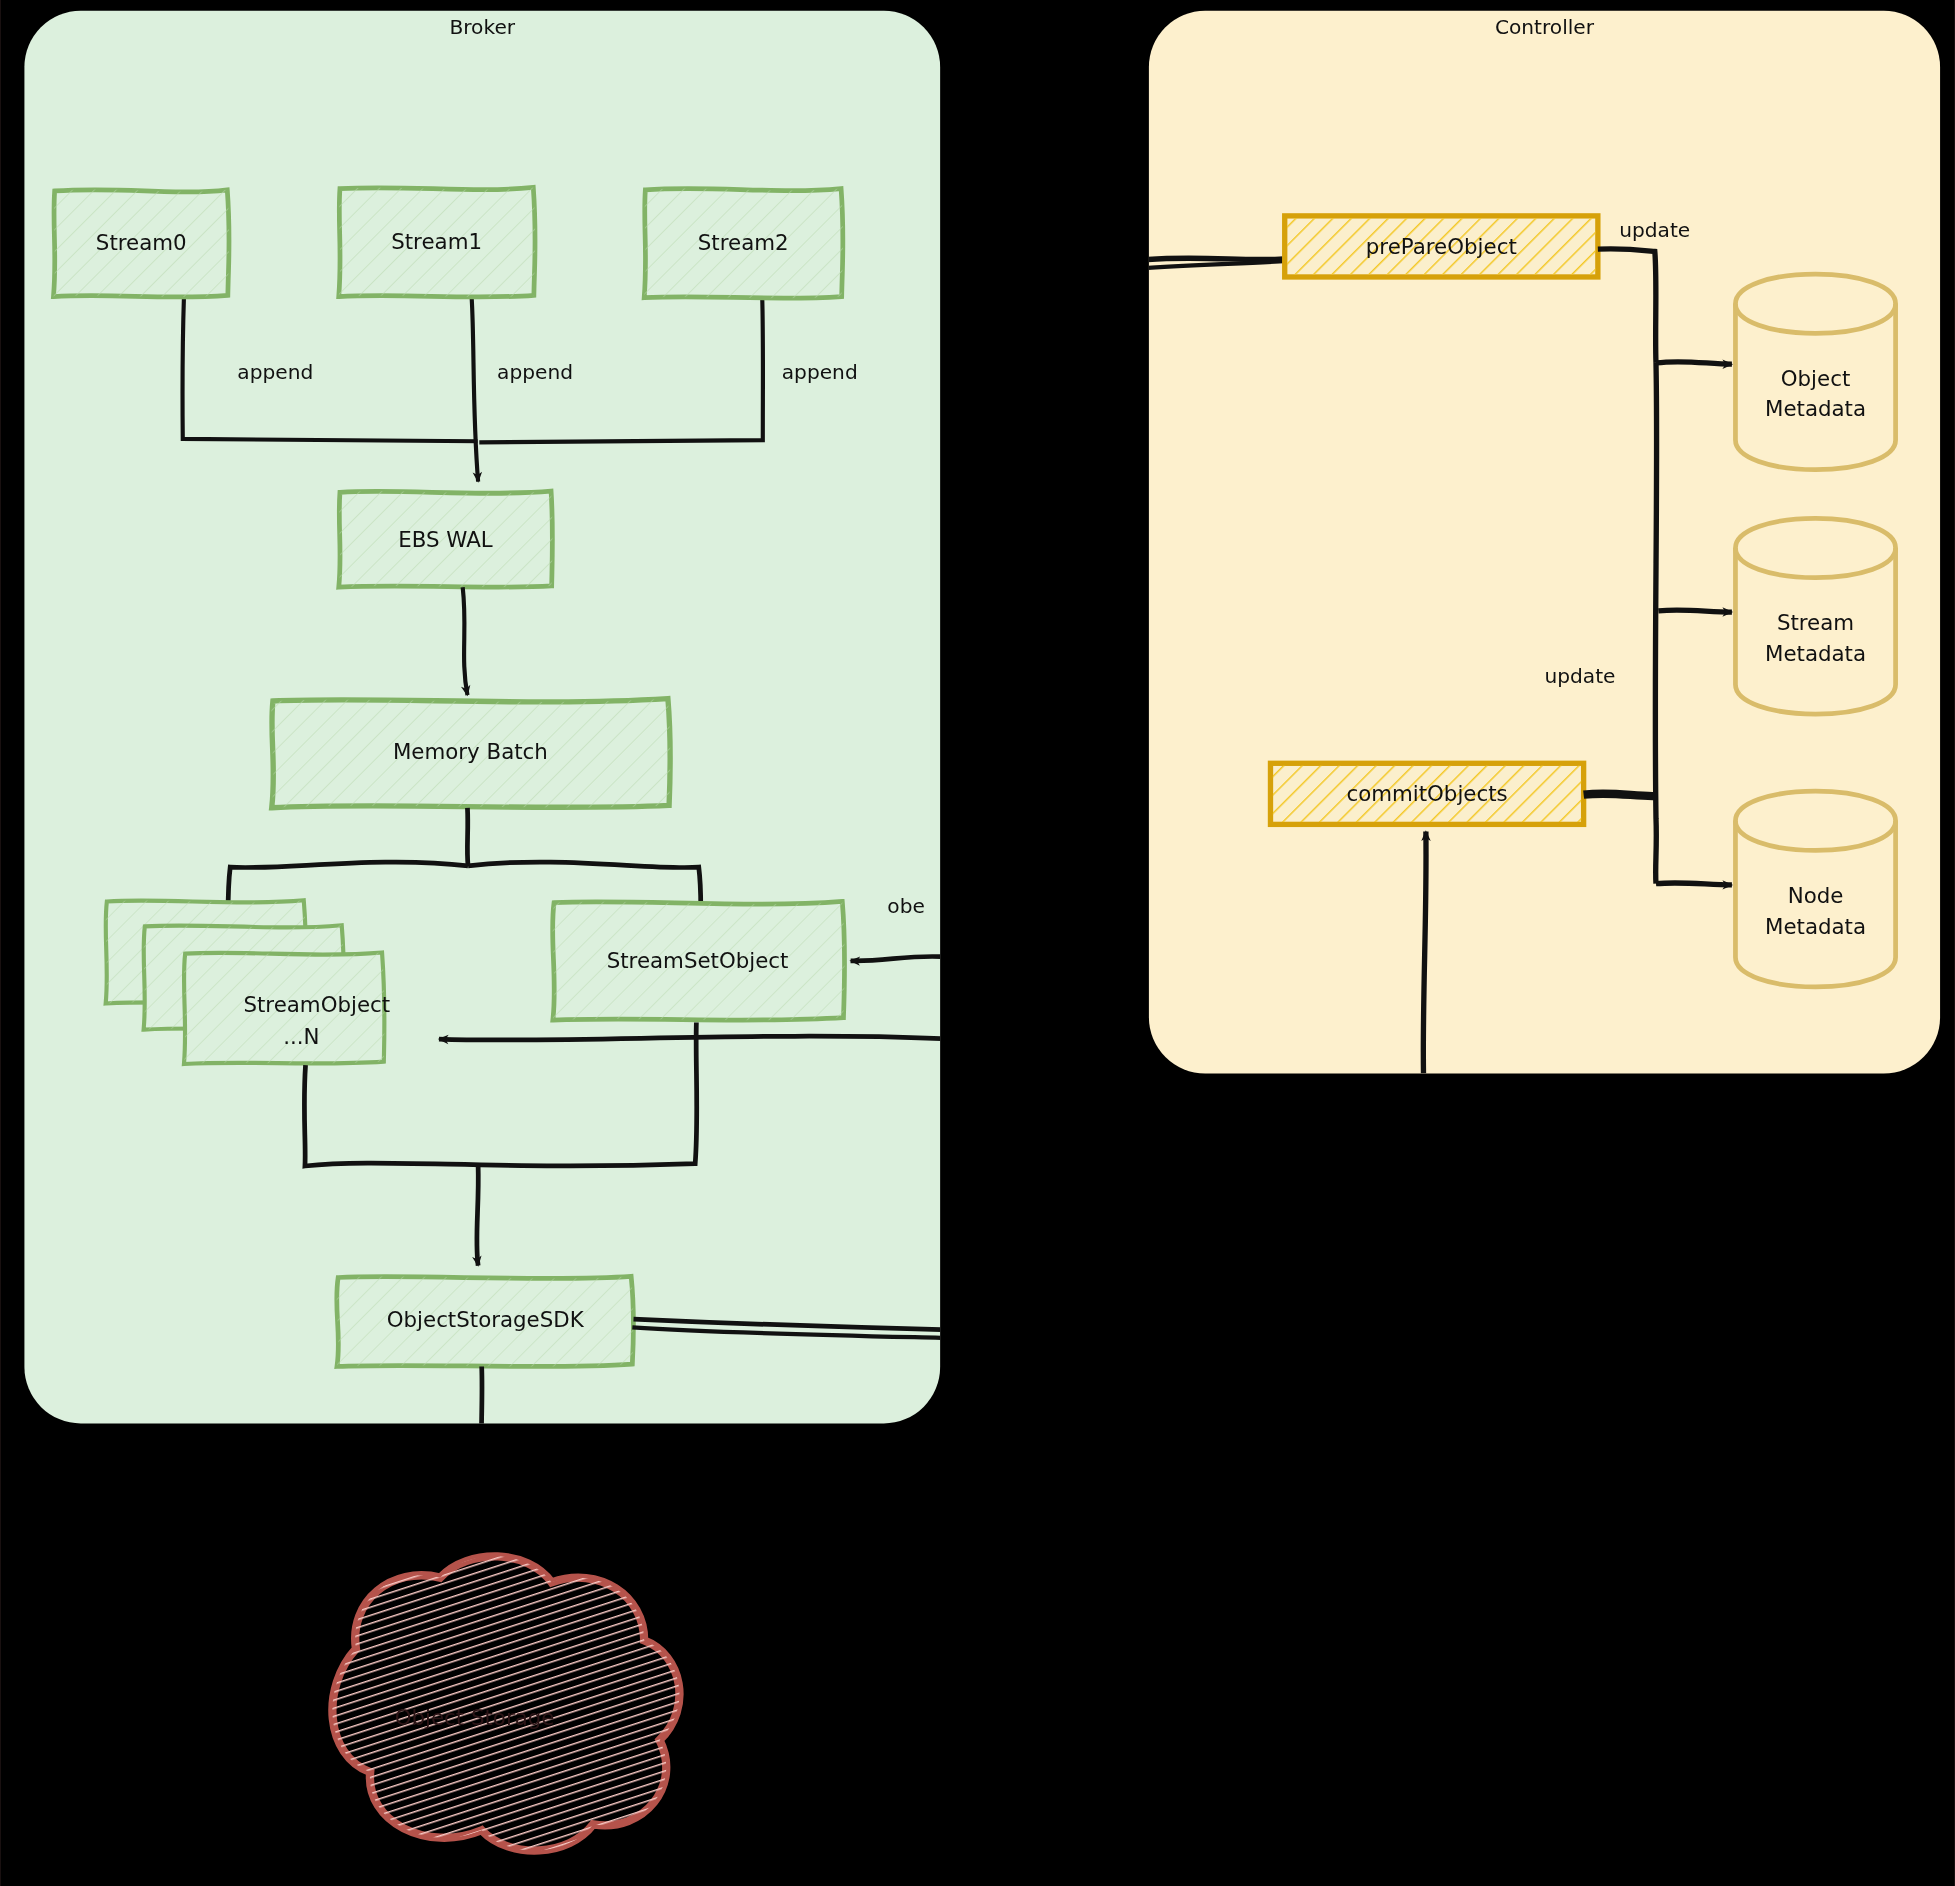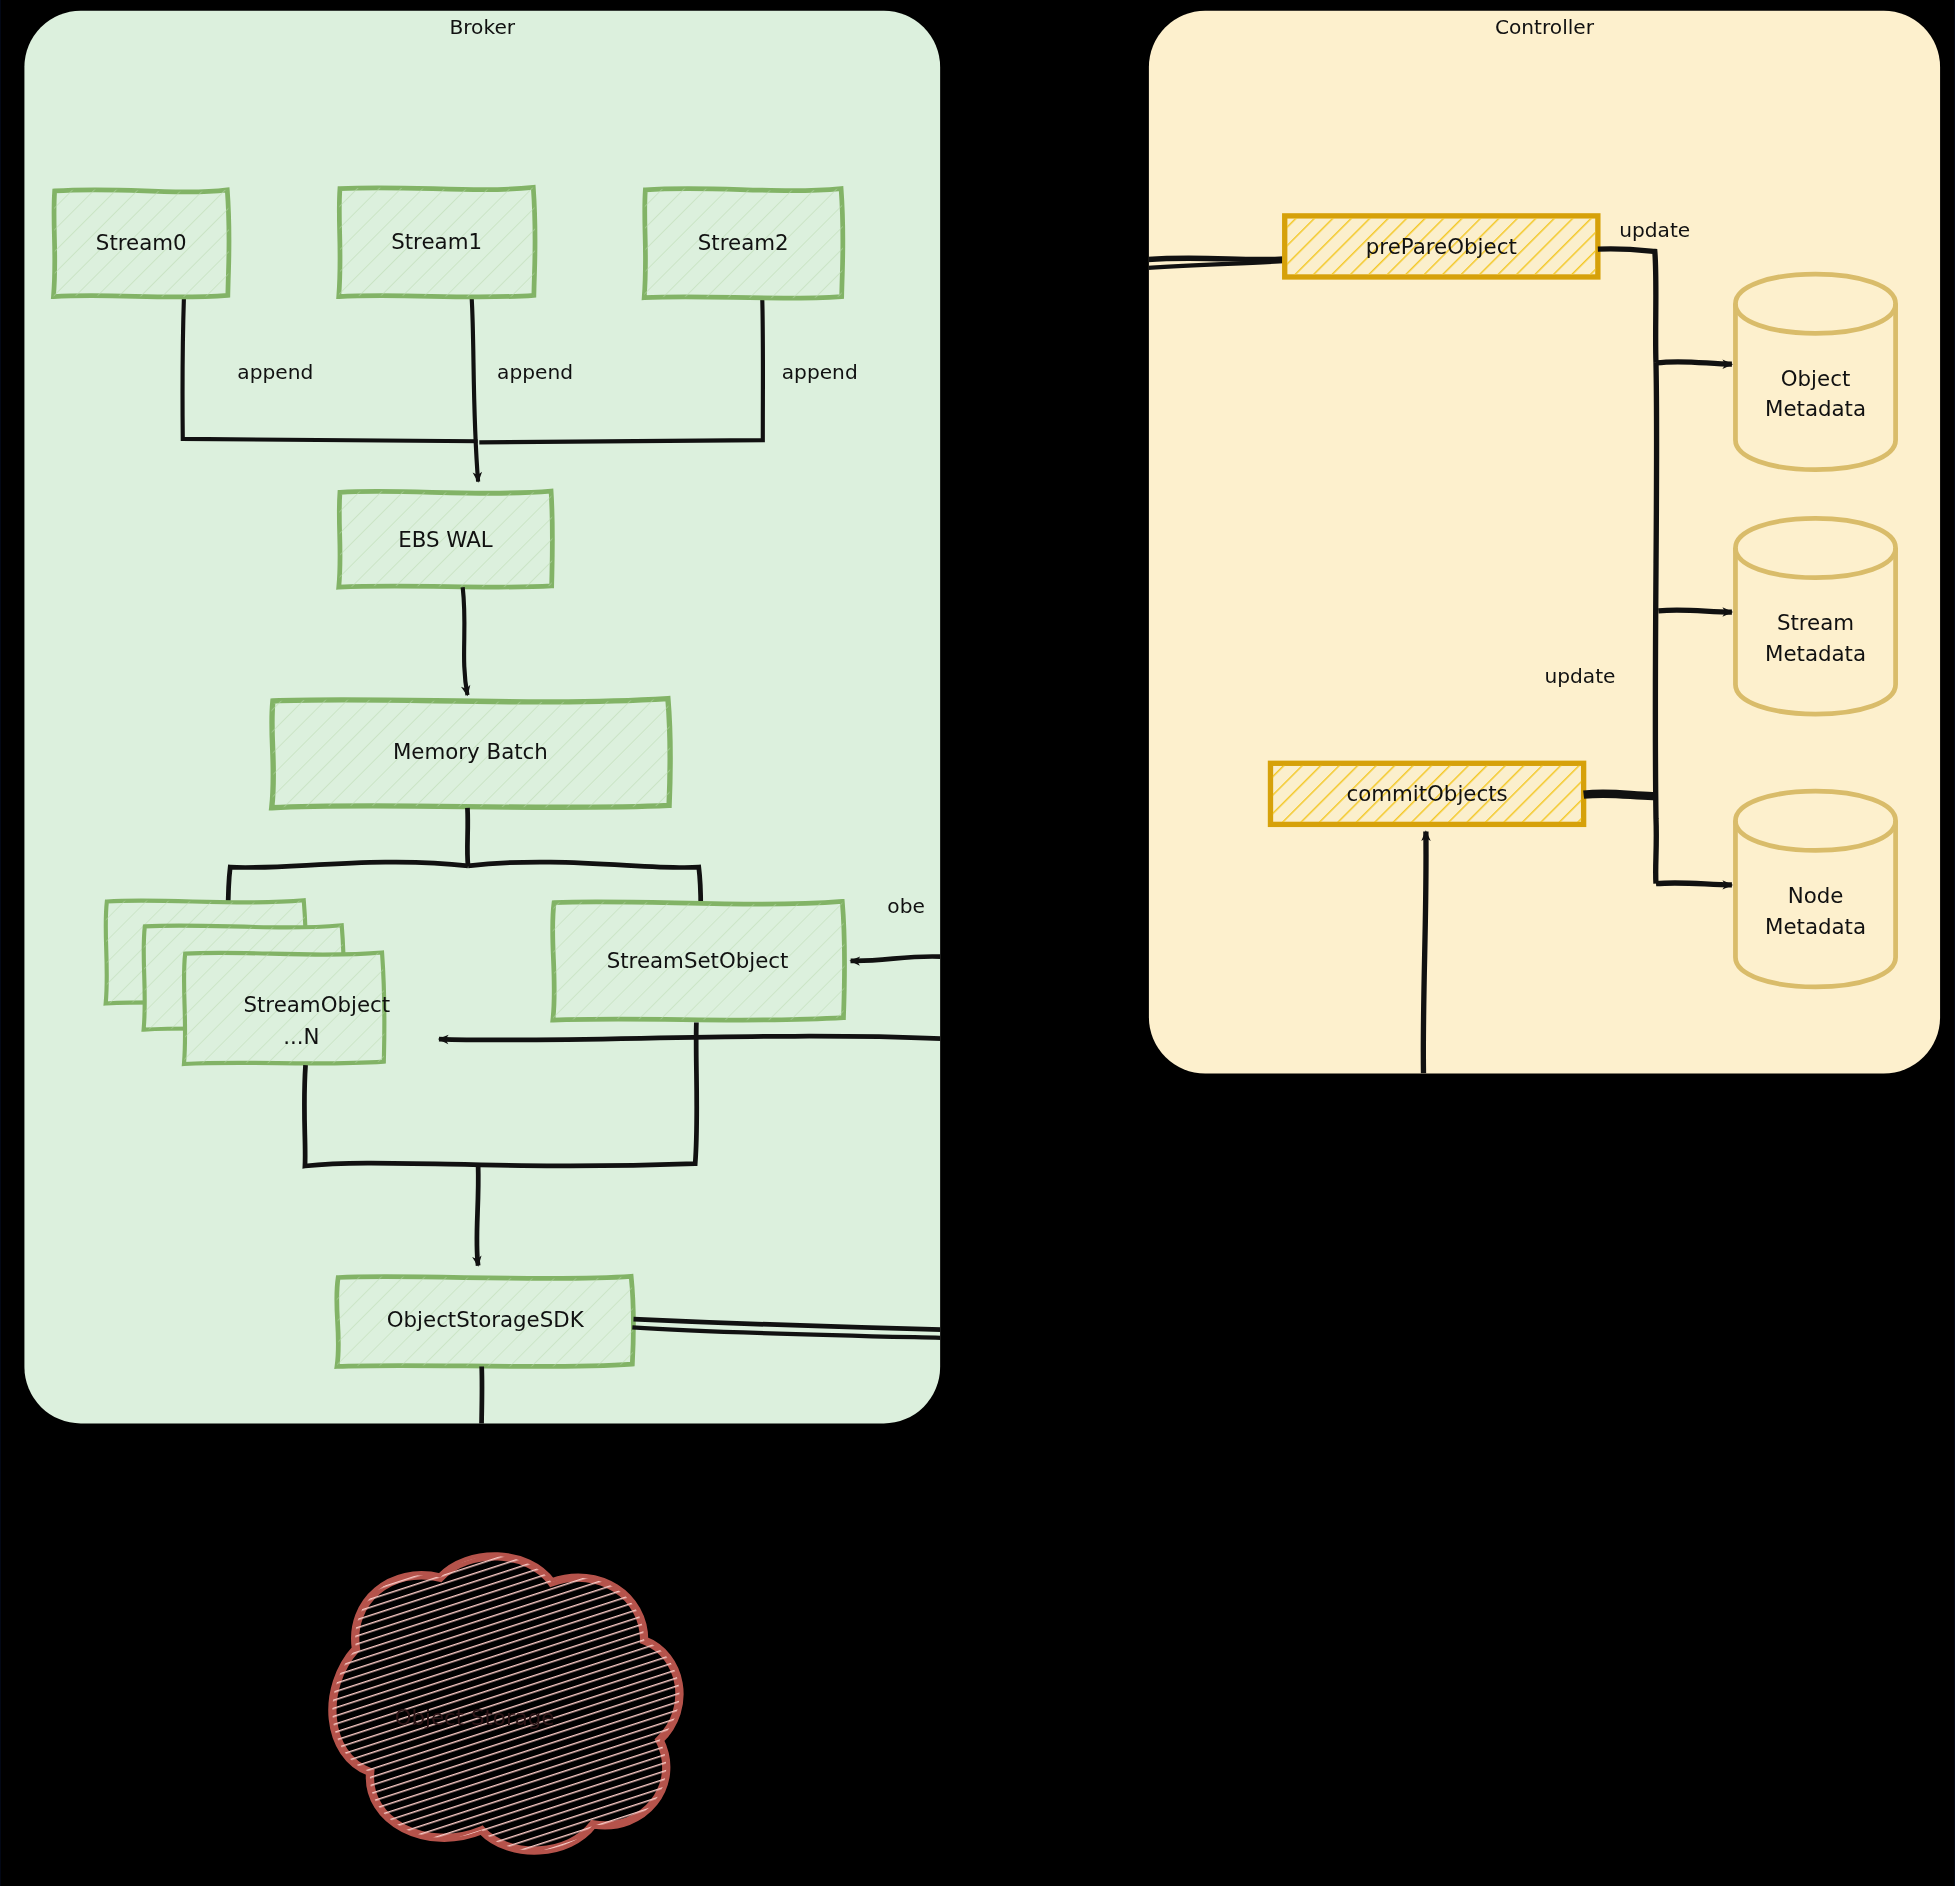--- a/index.html
+++ b/index.html
@@ -1,18 +1,18 @@
 <!DOCTYPE html>
 <html style="font-size:9.5px"><head>
 <meta charset="utf-8">
 <style>
   html,body{margin:0;padding:0;background:#000;}
   body{width:1955px;height:1886px;overflow:hidden;
        font-family:"DejaVu Sans", sans-serif;}
-  #stage{position:relative;width:1955px;height:1886px;background:#1d4ed8;}
+  #stage{position:relative;width:1955px;height:1886px;background:#fca5a5;}
   svg#canvas{position:absolute;left:0;top:0;width:1955px;height:1886px;}
   .lbl{font-family:"DejaVu Sans", sans-serif;fill:#111;text-anchor:middle;dominant-baseline:middle;}
   .t-panel{font-size:34px;}
   .t-node{font-size:36px;}
   .t-edge{font-size:34px;}
   .t-cyl{font-size:36px;}
   .t-cloud{font-size:36px;fill:#2b1416;}
 </style>
 </head>
 <body>

